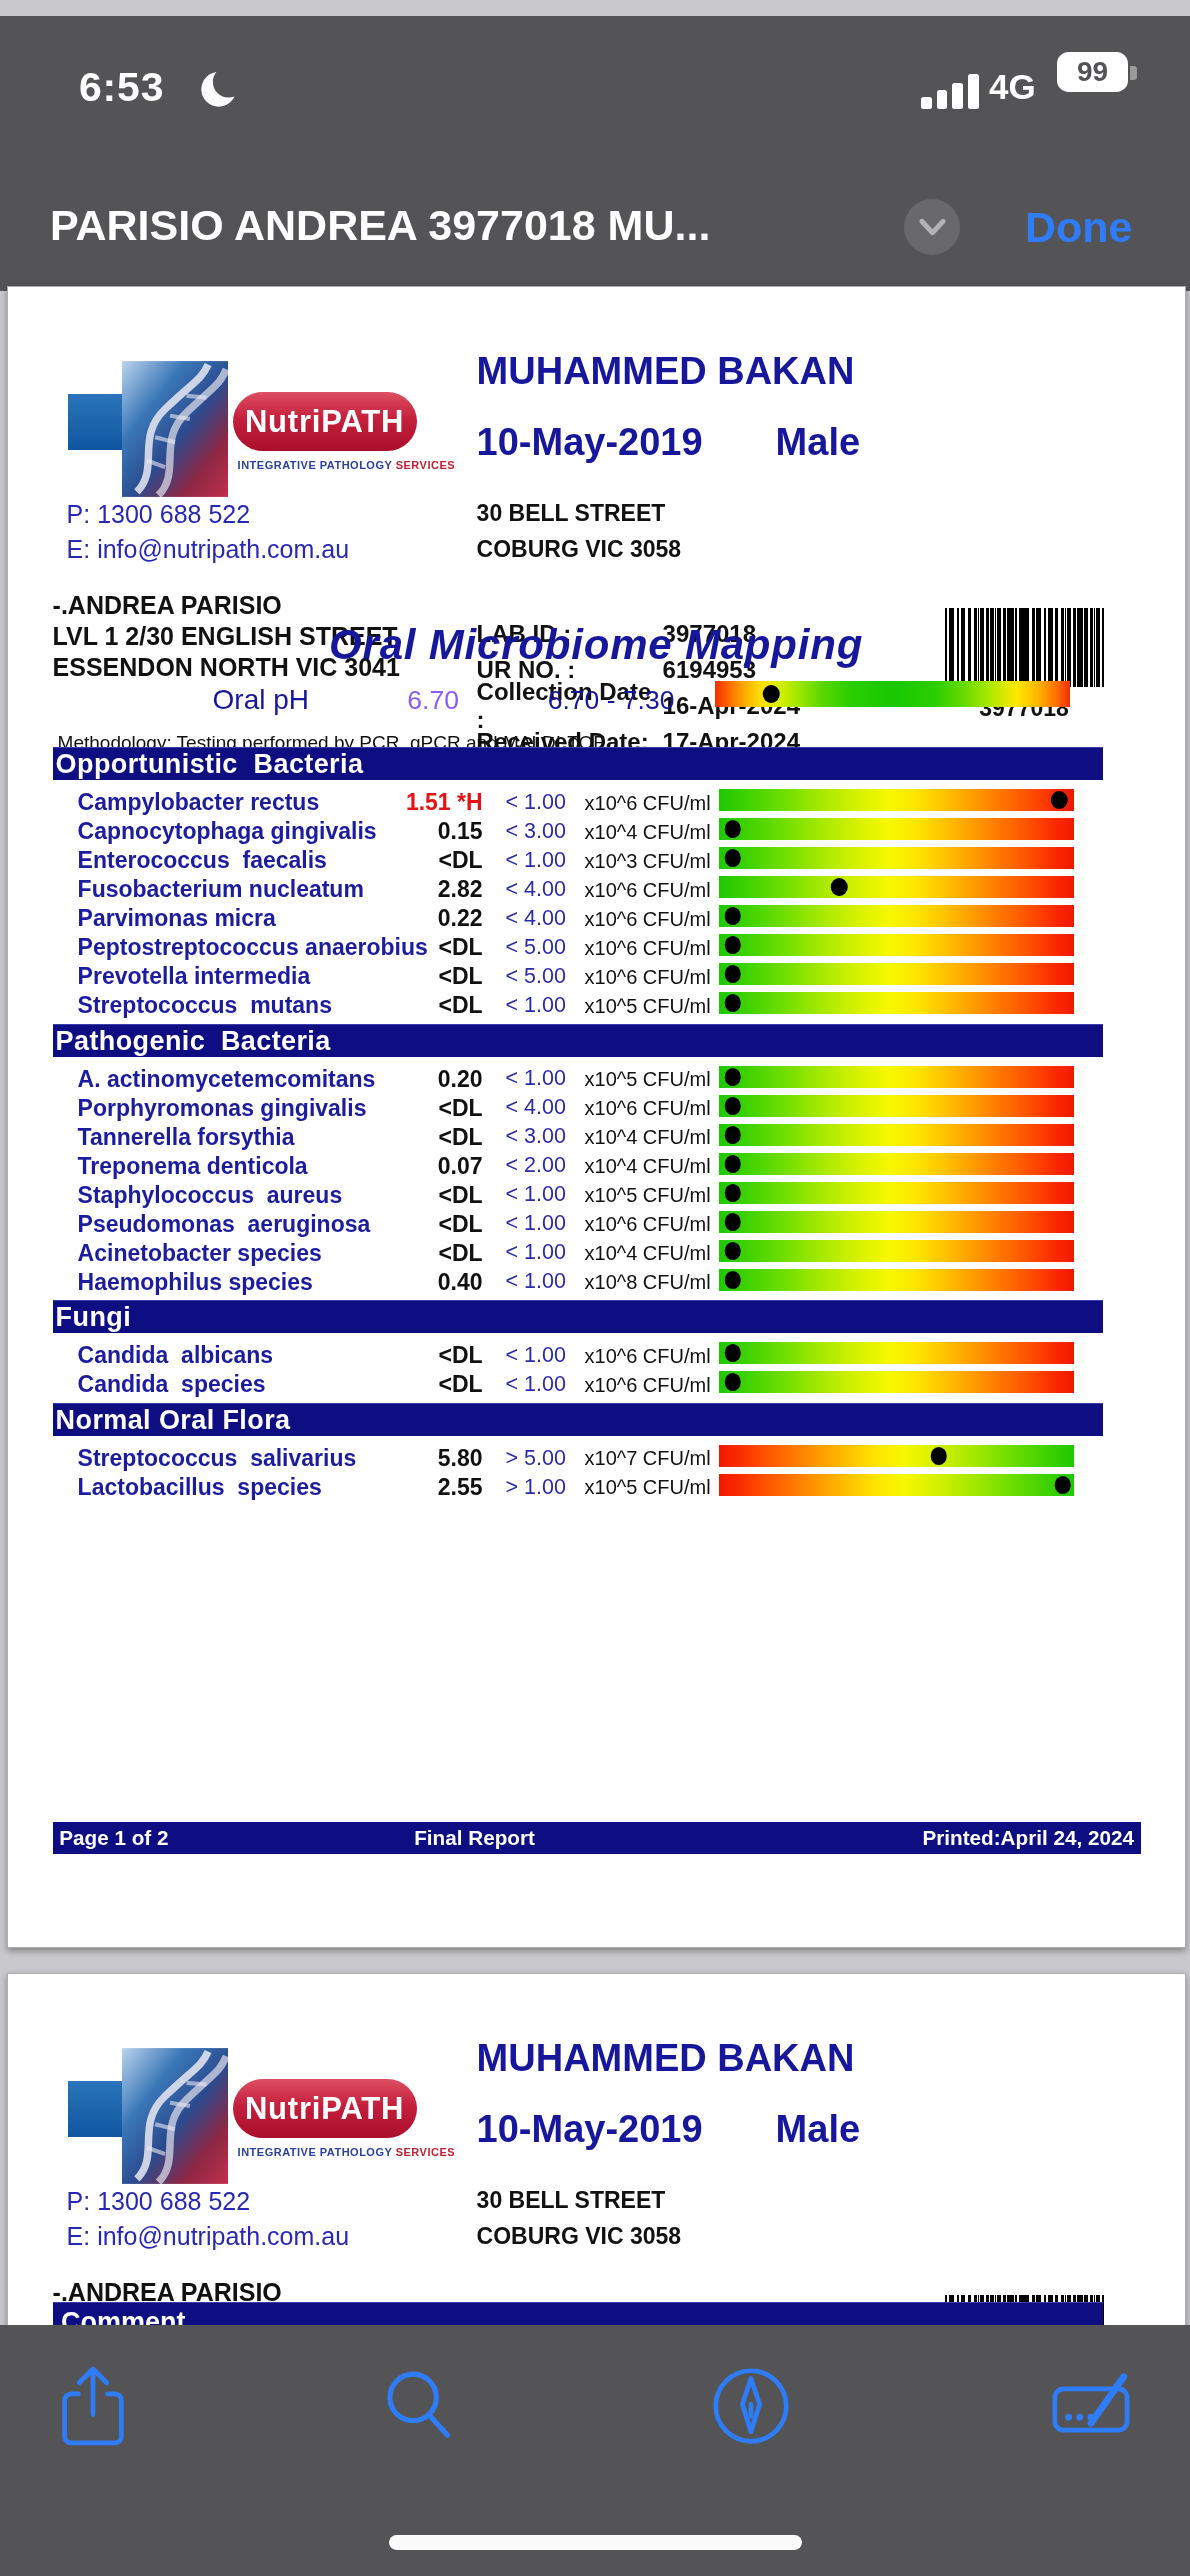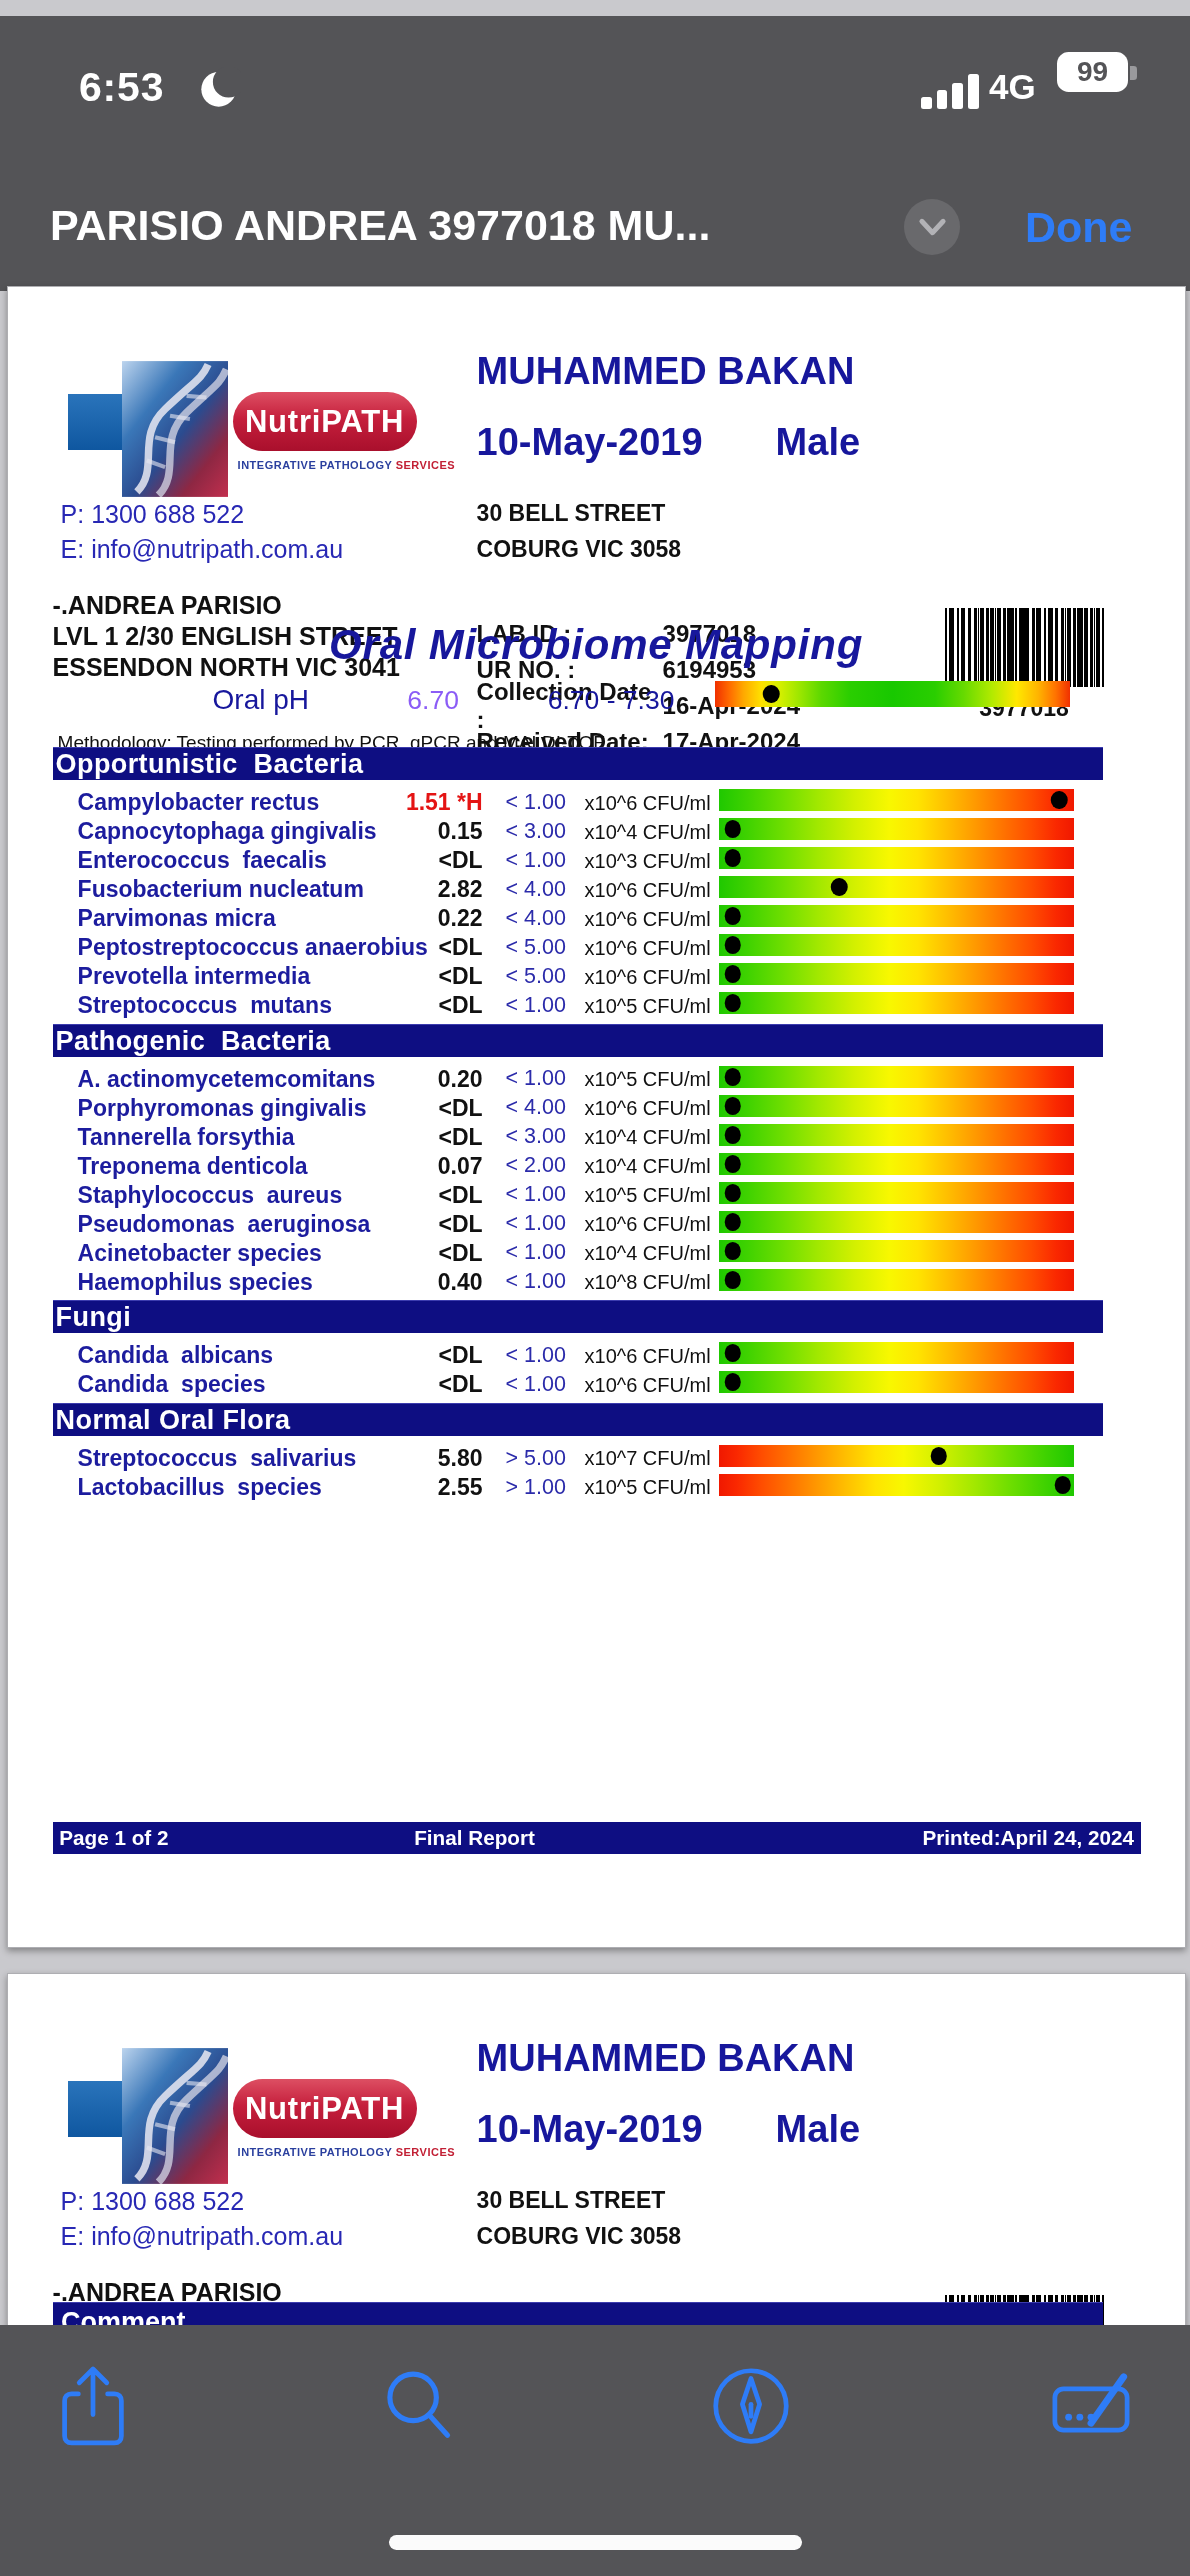--- a/index.html
+++ b/index.html
@@ -30,21 +30,21 @@
 
   
   .lg-cross{left:60px;top:107px;width:124px;height:56px;background:linear-gradient(180deg,#2a74bb,#0f57a0);}
   .lg-square{left:114px;top:74px;width:106px;height:136px;}
   .lg-pill{left:225px;top:105px;width:184px;height:59px;border-radius:30px;
            background:linear-gradient(180deg,#dd4f63 0%,#c51f3c 45%,#a90f2c 100%);
            display:flex;align-items:center;justify-content:center;
            color:#fff;font-size:31px;font-weight:bold;letter-spacing:0.8px;}
   .lg-tag{left:230px;top:172px;width:198px;font-size:11px;font-weight:bold;letter-spacing:0.5px;white-space:nowrap;}
   .tag-b{color:#2a3f9e;} .tag-r{color:#c22035;}
-  .contact{font-size:25px;color:#2828b4;}
+  .contact{font-size:25px;color:#2828b4;margin-left:6px;}
   .phone{left:53px;top:213px;} .email{left:53px;top:248px;}
   .pract{left:45px;top:303px;font-size:25px;font-weight:bold;color:#111;line-height:31px;white-space:pre;}
   .pt-name{left:469px;top:63px;font-size:38px;font-weight:bold;color:#17179c;}
   .pt-dob{left:469px;top:134px;font-size:38px;font-weight:bold;color:#17179c;}
   .pt-sex{left:768px;top:134px;font-size:38px;font-weight:bold;color:#17179c;}
   .pt-addr{left:469px;top:208px;font-size:23px;font-weight:bold;color:#111;line-height:36px;white-space:pre;}
   .meta{left:469px;top:329px;font-size:24px;font-weight:bold;color:#111;}
   .meta .mrow{display:flex;height:36px;align-items:center;}
   .meta .ml{width:186px;} .meta .mv{}
   .barcode{left:937px;top:321px;width:159px;height:79px;background-color:#fff;

